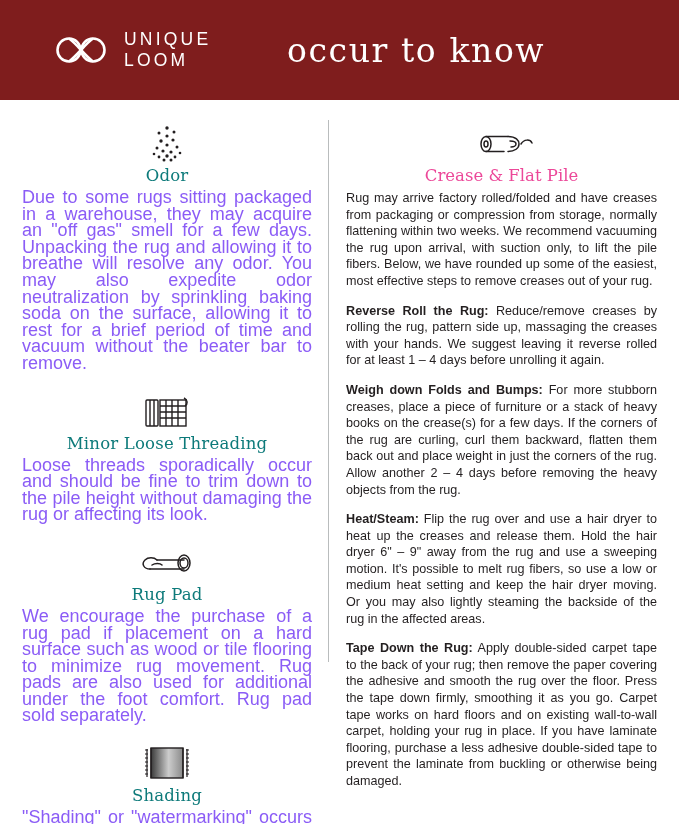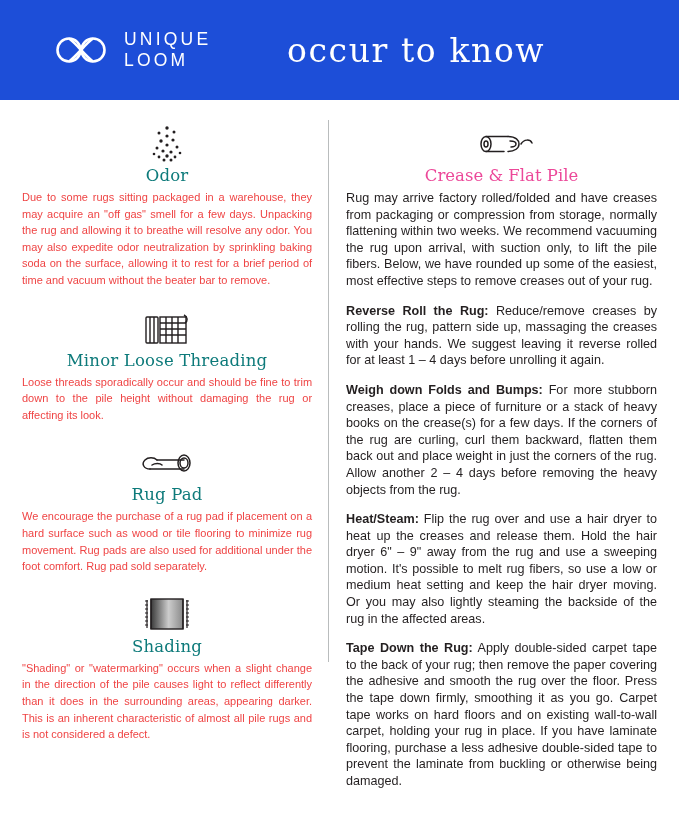--- a/index.html
+++ b/index.html
@@ -18,21 +18,21 @@
   .page {
     position: relative;
     width: 679px;
     height: 824px;
     box-sizing: border-box;
   }
 
   
   .header {
     height: 100px;
-    background: #1d4ed8;
+    background: #7f1d1d;
     display: flex;
     align-items: center;
     padding: 0 28px;
     box-sizing: border-box;
   }
   .brand {
     display: flex;
     align-items: center;
     gap: 14px;
     flex: 0 0 auto;
@@ -104,25 +104,25 @@
   .sec-title {
     text-align: center;
     color: #0d7a7a;
     font-family: "DejaVu Serif", serif;
     font-size: 16.5px;
     font-weight: 400;
     margin: 0 0 4px 0;
     letter-spacing: 0.2px;
   }
   .sec-body {
-    font-size: 11px;
+    font-size: 18px;
     line-height: 16.6px;
     text-align: justify;
     margin: 0 0 14px 0;
-    color: #ef4444;
+    color: #8b5cf6;
   }
 
   .para {
     font-size: 12.6px;
     line-height: 16.6px;
     text-align: justify;
     margin: 0 0 13px 0;
     color: #231f20;
   }
   .para b {

